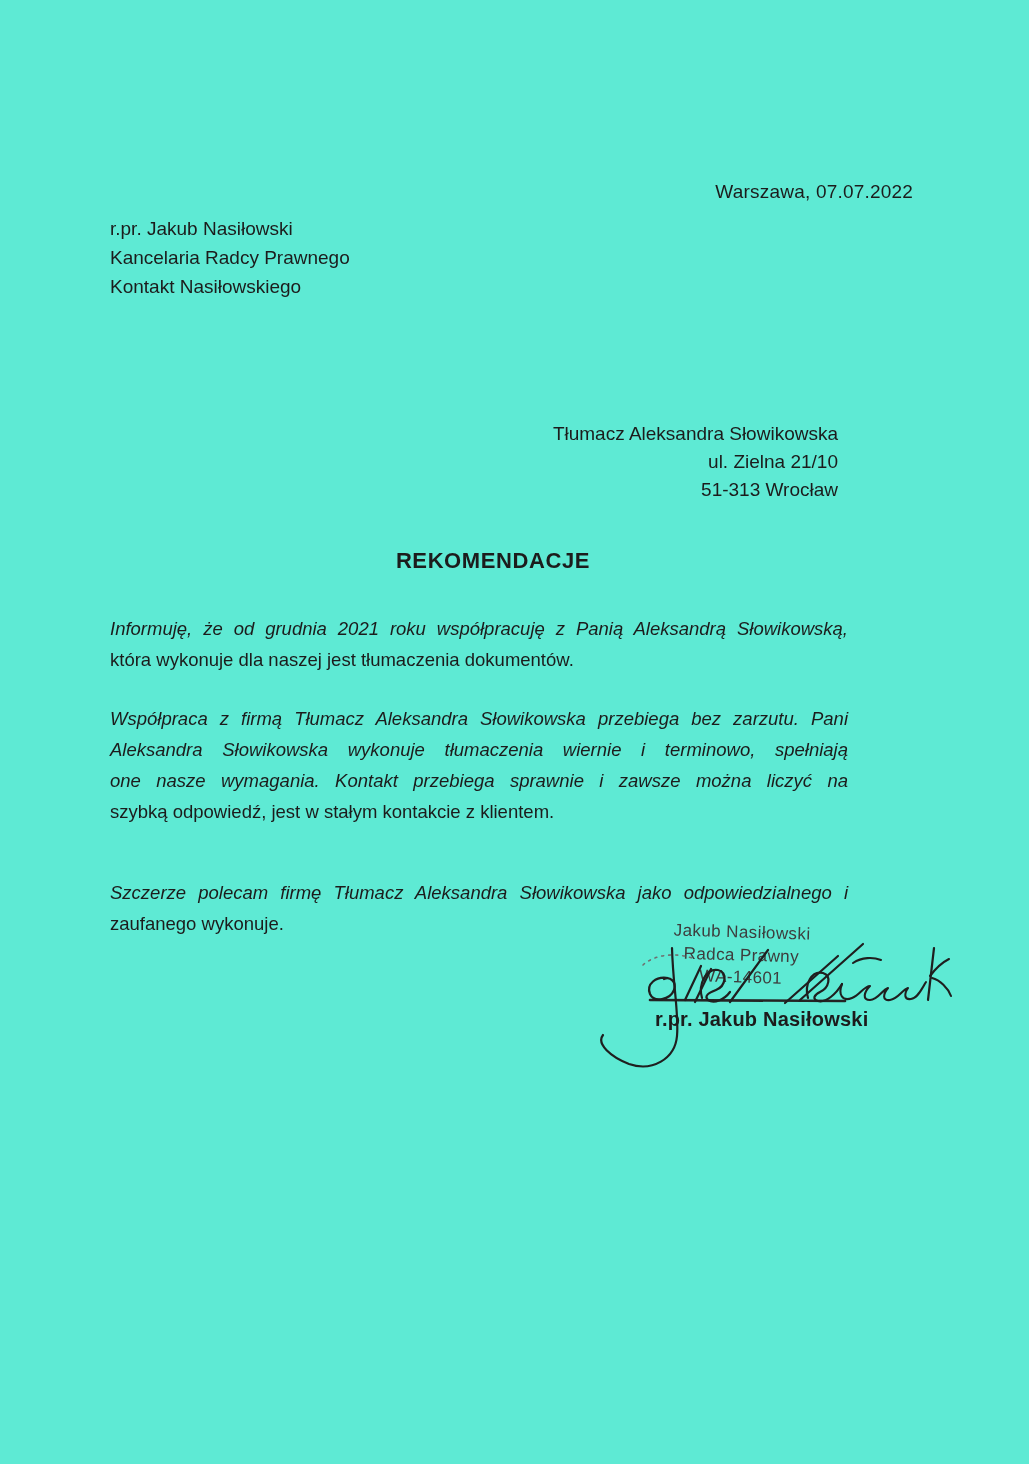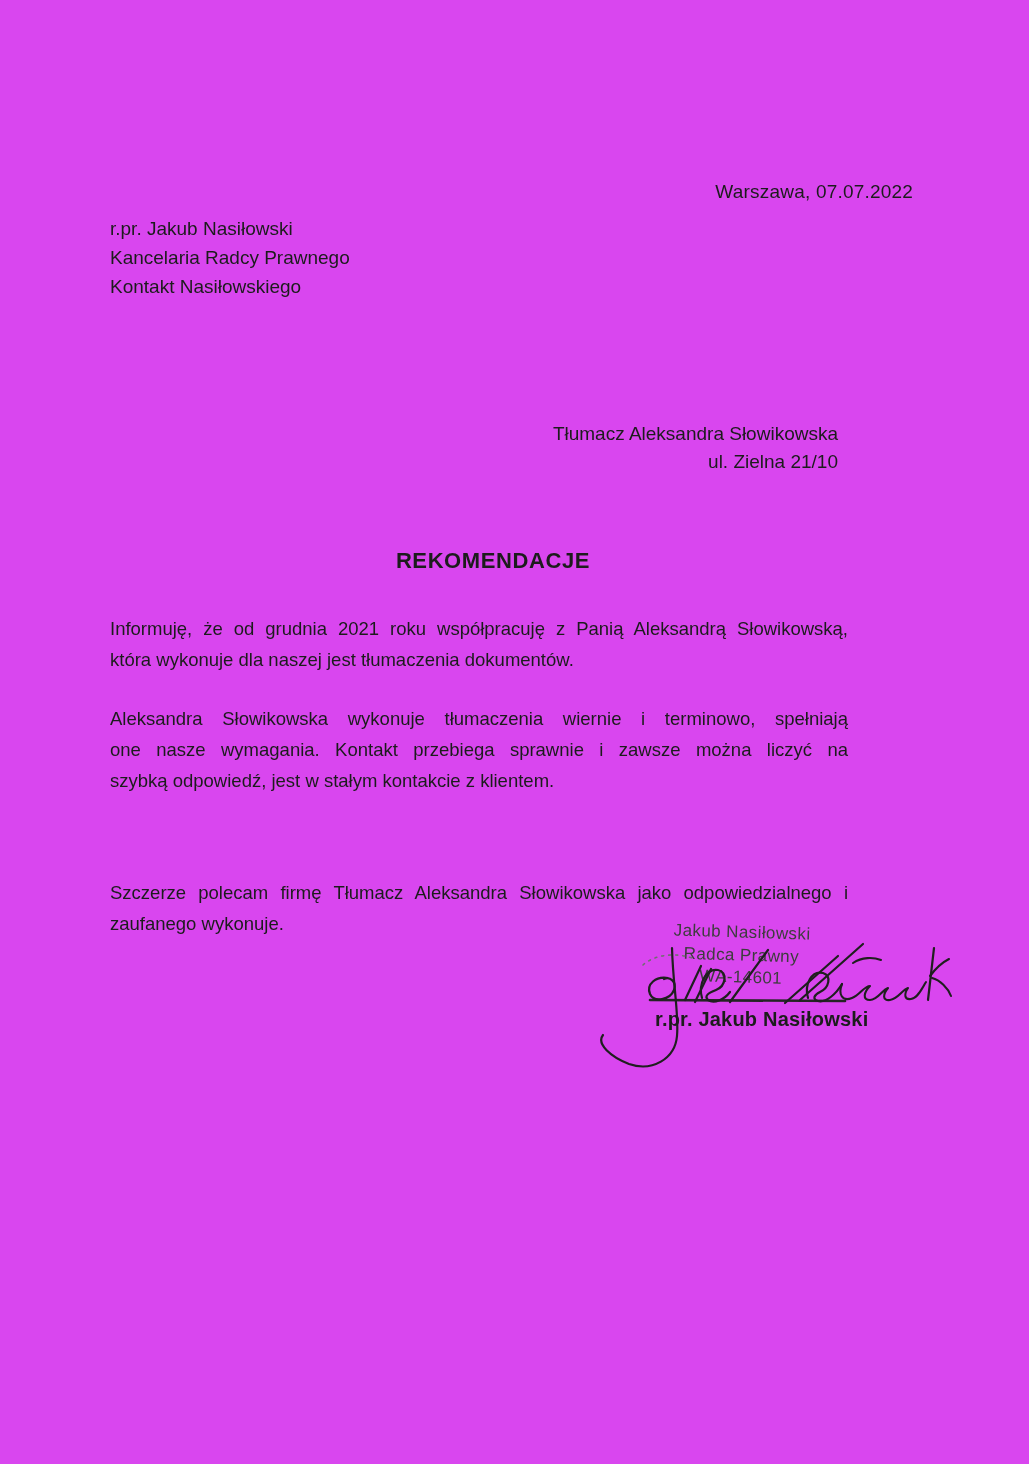--- a/index.html
+++ b/index.html
@@ -6,21 +6,21 @@
   html, body {
     margin: 0;
     padding: 0;
     background: #e9e9e9;
   }
   .page {
     position: relative;
     width: 1029px;
     height: 1464px;
     margin: 0 auto;
-    background: #d946ef;
+    background: #5eead4;
     overflow: hidden;
     font-family: "Liberation Sans", sans-serif;
     color: #1c1c1c;
     -webkit-font-smoothing: antialiased;
   }
   .abs { position: absolute; }
 
   .date-line {
     top: 181px;
     right: 116px;
@@ -51,20 +51,21 @@
   }
   .para {
     left: 110px;
     width: 738px;
     font-size: 18.5px;
     line-height: 31px;
   }
   .para .jline {
     text-align: justify;
     text-align-last: justify;
+    font-style: italic;
   }
   .para .lline {
     text-align: left;
   }
   .p1 { top: 613px; }
   .p2 { top: 703px; }
   .p3 { top: 856px; margin-top: 21px; }
 
   .stamp {
     top: 919px;
@@ -103,30 +104,32 @@
 
   <div class="abs sender">
     <div>r.pr. Jakub Nasiłowski</div>
     <div>Kancelaria Radcy Prawnego</div>
     <div>Kontakt Nasiłowskiego</div>
   </div>
 
   <div class="abs recipient">
     <div>Tłumacz Aleksandra Słowikowska</div>
     <div>ul. Zielna 21/10</div>
+    <div>51-313 Wrocław</div>
   </div>
 
   <div class="abs doc-title">REKOMENDACJE</div>
 
   <div class="abs para p1">
     <div class="jline">Informuję, że od grudnia 2021 roku współpracuję z Panią Aleksandrą Słowikowską,</div>
     <div class="lline">która wykonuje dla naszej jest tłumaczenia dokumentów.</div>
   </div>
 
   <div class="abs para p2">
+    <div class="jline">Współpraca z firmą Tłumacz Aleksandra Słowikowska przebiega bez zarzutu. Pani</div>
     <div class="jline">Aleksandra Słowikowska wykonuje tłumaczenia wiernie i terminowo, spełniają</div>
     <div class="jline">one nasze wymagania. Kontakt przebiega sprawnie i zawsze można liczyć na</div>
     <div class="lline">szybką odpowiedź,  jest w stałym kontakcie z klientem.</div>
   </div>
 
   <div class="abs para p3">
     <div class="jline">Szczerze polecam firmę Tłumacz Aleksandra Słowikowska jako odpowiedzialnego i</div>
     <div class="lline">zaufanego wykonuje.</div>
   </div>
 

